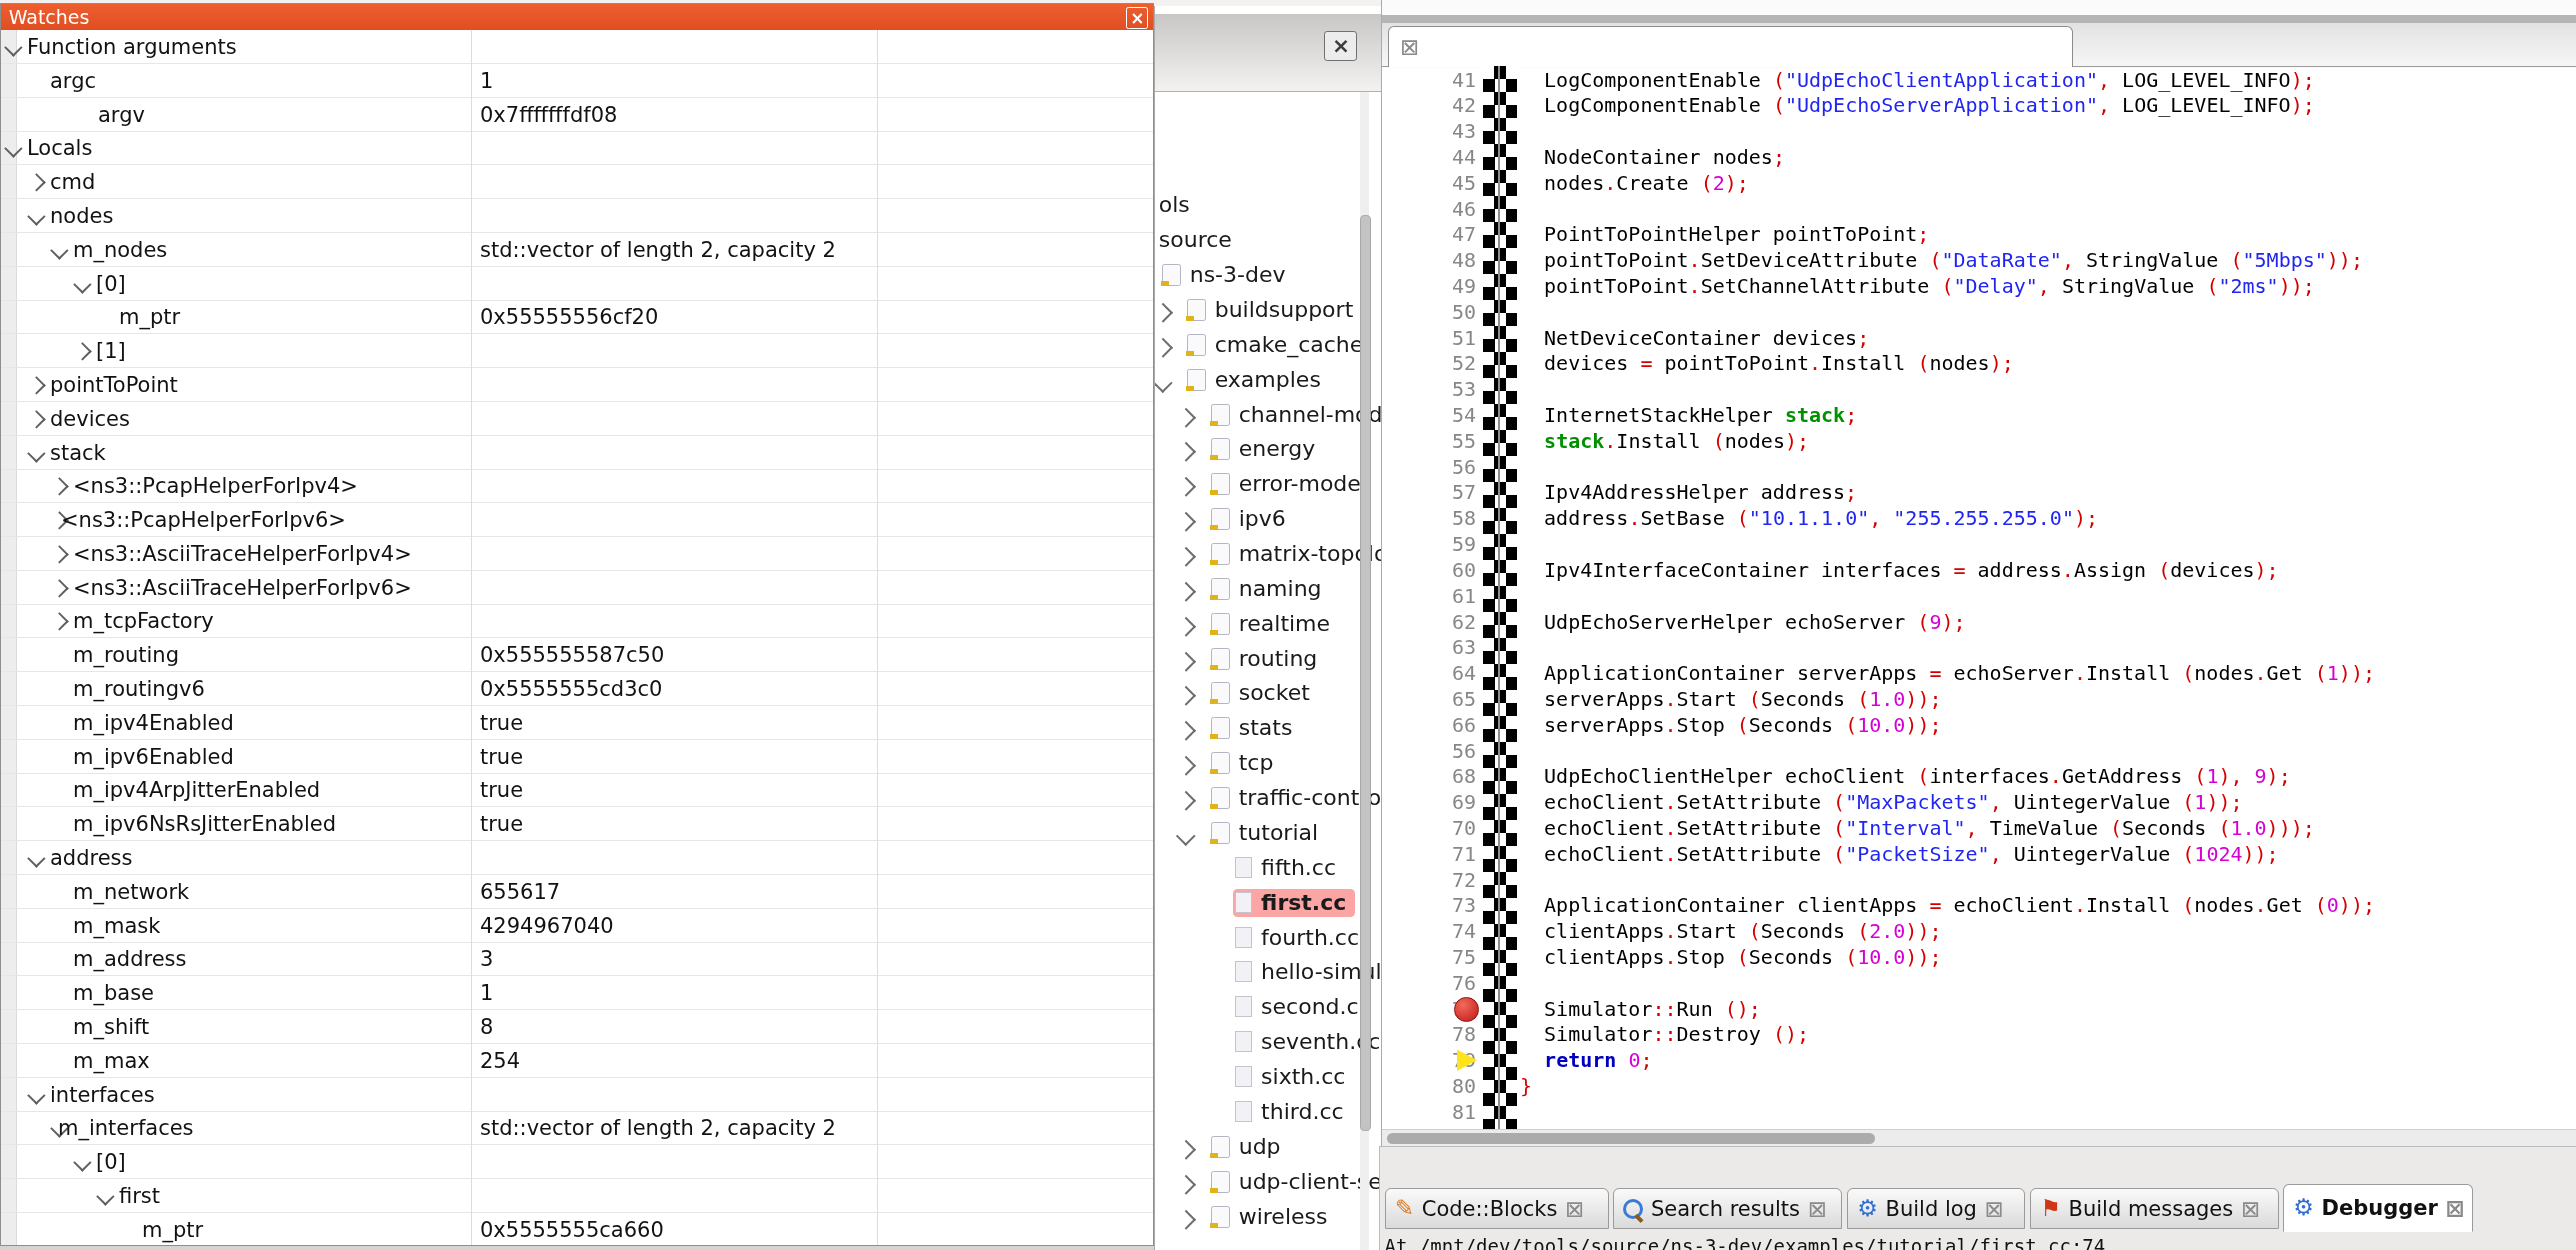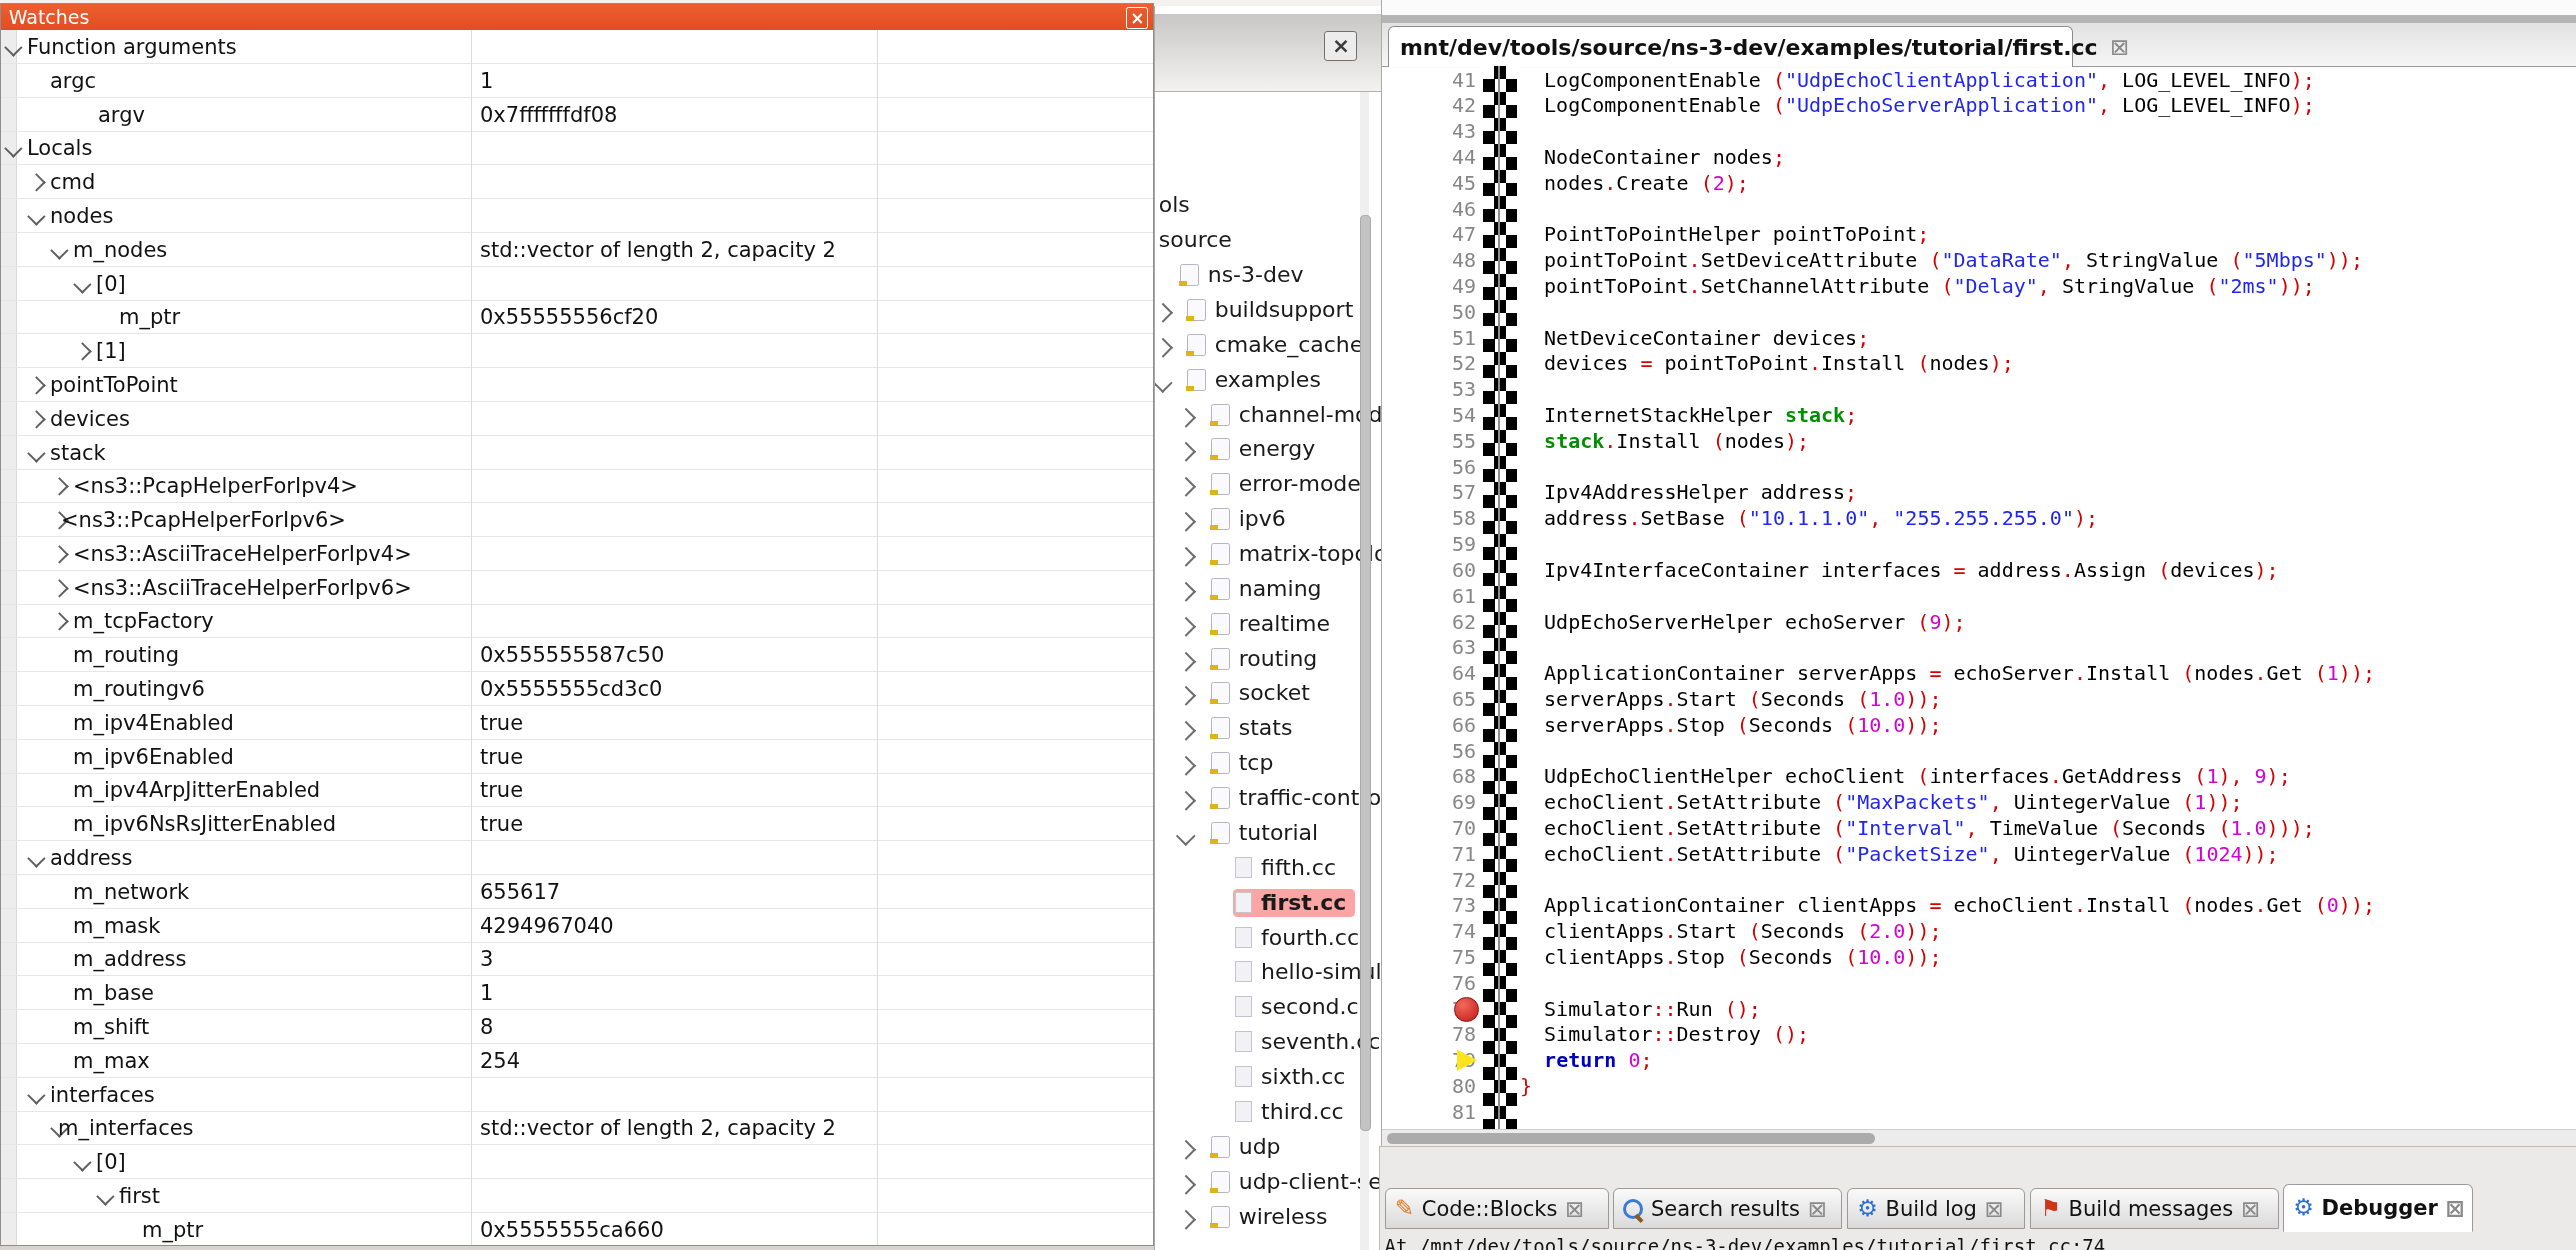--- a/index.html
+++ b/index.html
@@ -109,21 +109,21 @@
           <span class="t-inner" style="left: 2.3px;">
             <span class="t-label">ols</span>
           </span>
         </div>
         <div class="t-row" style="top: 219px;">
           <span class="t-inner" style="left: 2.3px;">
             <span class="t-label">source</span>
           </span>
         </div>
         <div class="t-row" style="top: 254px;">
-          <span class="t-inner" style="left: 23px;">
+          <span class="t-inner" style="left: 5px;">
             <span class="pkg"></span>
             <span class="t-label">ns-3-dev</span>
           </span>
         </div>
         <div class="t-row" style="top: 289px;">
           <span class="tchev col" style="left: 0.8px;"></span>
           <span class="t-inner" style="left: 30px;">
             <span class="pkg"></span>
             <span class="t-label">buildsupport</span>
           </span>
@@ -305,21 +305,20 @@
       </div>
     <div id="tree-scroll">
       <div id="tree-thumb"></div>
     </div>
   </div>
 
   <div id="editor">
     <div id="ed-topstrip"></div>
     <div id="ed-tabbar">
       <div id="ed-tab">
-        <span id="ed-tab-title">mnt/dev/tools/source/ns-3-dev/examples/tutorial/first.cc</span>
         <span class="boxx">⊠</span>
       </div>
     </div>
     <div id="code-area"></div>
     <div id="gutter"></div>
     <div id="code-lines">
         <div class="crow" style="top: 68px;">
           <span class="lnum">41</span>
           <span class="ctext"><span style="color: rgb(0, 0, 0);">  LogComponentEnable </span><span style="color: rgb(212, 0, 0);">(</span><span style="color: rgb(32, 38, 240);">"UdpEchoClientApplication"</span><span style="color: rgb(212, 0, 0);">,</span><span style="color: rgb(0, 0, 0);"> LOG_LEVEL_INFO</span><span style="color: rgb(212, 0, 0);">);</span></span>
         </div>

